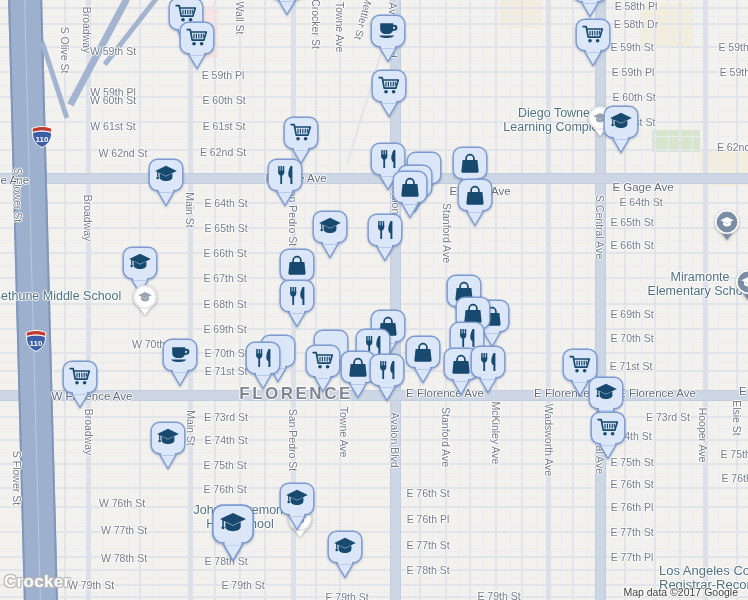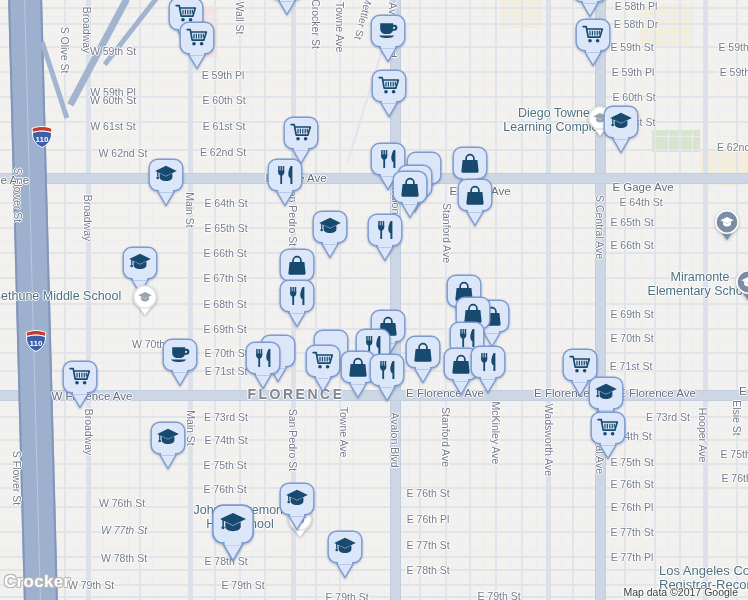--- a/index.html
+++ b/index.html
@@ -12,21 +12,21 @@
   .road.major{background:#ccd6e4;box-shadow:0 0 0 1px #c2cddd;z-index:2;}
   .fwy{position:absolute;left:16px;top:-12px;width:30px;height:624px;background:#9db0cd;
        border-left:2px solid #8396ba;border-right:2px solid #8396ba;transform:rotate(-1.5deg);z-index:2;}
   .fwy-lane{position:absolute;left:14px;top:0;bottom:0;width:1px;background:#bcc8dd;}
   .ramp{position:absolute;background:#a3b4d0;z-index:2;}
   .lbl{position:absolute;white-space:nowrap;color:#737b8b;font-size:10.5px;z-index:3;
        transform:translate(-50%,-50%);
        text-shadow:1px 0 0 #fff,-1px 0 0 #fff,0 1px 0 #fff,0 -1px 0 #fff;}
   .lbl.major{font-size:11.5px;color:#636b7a;}
   .lbl.vert{transform:translate(-50%,-50%) rotate(90deg);}
-  .lbl.neigh{font-size:14px;font-weight:bold;letter-spacing:2.5px;color:#80858f;text-align:right;}
+  .lbl.neigh{font-size:17px;font-weight:bold;letter-spacing:2.5px;color:#80858f;text-align:right;}
   .poilbl{position:absolute;z-index:4;color:#4f7080;font-size:12.5px;line-height:13.5px;
        text-align:center;transform:translate(-50%,-50%);white-space:nowrap;
        text-shadow:1px 0 0 #fff,-1px 0 0 #fff,0 1px 0 #fff,0 -1px 0 #fff;}
   .poilbl.left{transform:none;text-align:left;font-size:13px;}
   .pin{position:absolute;z-index:5;filter:drop-shadow(0 1px 1px rgba(50,70,110,.35));}
   .poic{position:absolute;z-index:5;filter:drop-shadow(0 1px 1.5px rgba(0,0,0,.3));}
   .shield{position:absolute;z-index:3;}
   #google-logo{position:absolute;left:4px;top:572px;z-index:10;font-size:17px;font-weight:bold;
        letter-spacing:.3px;color:#fff;
        text-shadow:0 0 2px #a8a8a8,1px 1px 0 #bdbdbd,-1px -1px 0 #bdbdbd,1px -1px 0 #bdbdbd,-1px 1px 0 #bdbdbd;}
@@ -150,21 +150,21 @@
       <div class="ramp" style="left: 52px; top: 40px; width: 5px; height: 80px; transform: rotate(-18deg);"></div>
     </div>
   <div id="labels">
       <div class="lbl " style="left: 113px; top: 51px;">W 59th St</div>
       <div class="lbl " style="left: 113px; top: 70px; margin-top: 22px;">W 59th Pl</div>
       <div class="lbl " style="left: 113px; top: 100px;">W 60th St</div>
       <div class="lbl " style="left: 113px; top: 126px;">W 61st St</div>
       <div class="lbl " style="left: 123px; top: 153px;">W 62nd St</div>
       <div class="lbl " style="left: 155px; top: 344px;">W 70th St</div>
       <div class="lbl " style="left: 122px; top: 503px;">W 76th St</div>
-      <div class="lbl " style="left: 124px; top: 530px; font-style: italic;">W 77th St</div>
+      <div class="lbl " style="left: 124px; top: 530px;">W 77th St</div>
       <div class="lbl " style="left: 124px; top: 558px;">W 78th St</div>
       <div class="lbl " style="left: 91px; top: 585px;">W 79th St</div>
       <div class="lbl " style="left: 223px; top: 75px;">E 59th Pl</div>
       <div class="lbl " style="left: 224px; top: 100px;">E 60th St</div>
       <div class="lbl " style="left: 224px; top: 126px;">E 61st St</div>
       <div class="lbl " style="left: 223px; top: 152px;">E 62nd St</div>
       <div class="lbl " style="left: 226px; top: 203px;">E 64th St</div>
       <div class="lbl " style="left: 226px; top: 228px;">E 65th St</div>
       <div class="lbl " style="left: 225px; top: 253px;">E 66th St</div>
       <div class="lbl " style="left: 225px; top: 278px;">E 67th St</div>

